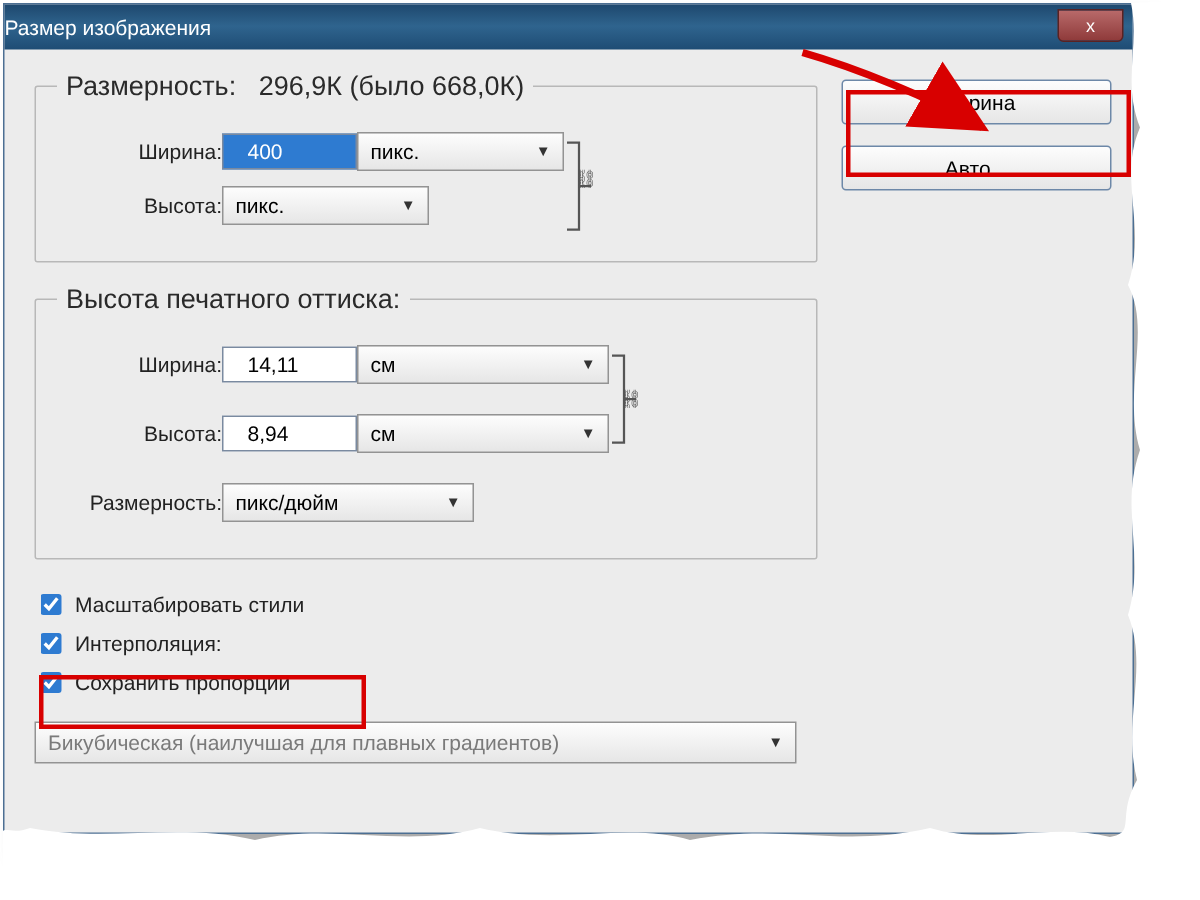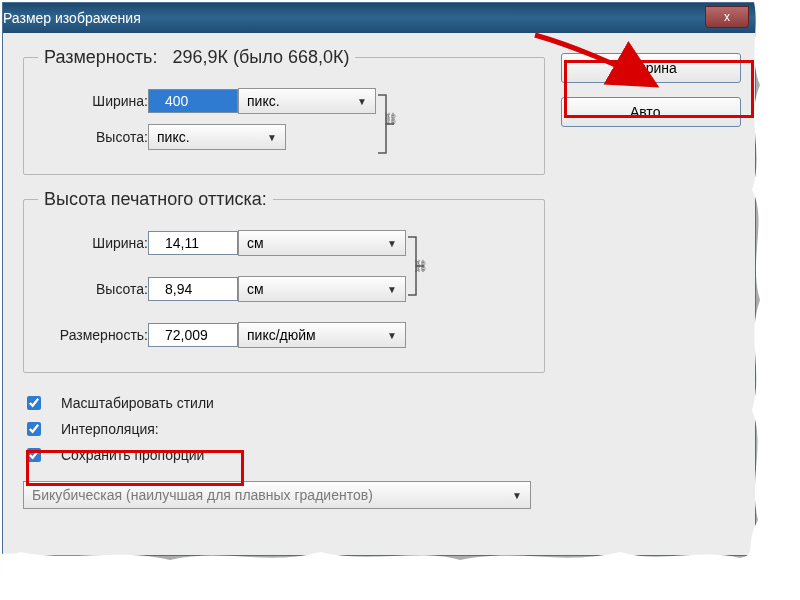--- a/index.html
+++ b/index.html
@@ -16,21 +16,21 @@
 .legend-extra{color:#2a2a2a}
 .row{display:flex;align-items:center;margin:10px 0}
 .lbl{width:110px;text-align:right;color:#222;font-size:14px}
 .txt{width:90px;height:24px;border:1px solid #7a8aa0;padding:2px 16px;font-size:14px;box-sizing:border-box;background:#fff}
 .txt.sel{background:#2e7bd1;color:#fff}
 .sel-unit{width:120px;height:24px;border:1px solid #939393;background:linear-gradient(#fdfdfd,#e6e6e6);display:flex;align-items:center;padding:0 8px;font-size:14px;position:relative;cursor:pointer}
 .sel-unit .arw{margin-left:auto;color:#333;font-size:10px}
 .bracket{width:20px;height:60px;display:flex;align-items:center;justify-content:center;position:relative}
 .bracket svg{position:absolute;left:0;top:0}
 .linkicon{position:absolute;right:-2px;top:50%;transform:translate(0,-50%);font-size:12px;color:#555}
-.chkrow{display:flex;align-items:center;gap:17px;margin:6px 0;font-size:14px;color:#222}
+.chkrow{display:flex;align-items:center;gap:6px;margin:6px 0;font-size:14px;color:#222}
 .chkrow input{width:14px;height:14px;accent-color:#2e7bd1}
 .btn{height:28px;border:1px solid #6d88a8;border-radius:3px;background:linear-gradient(#f8fbff,#d5e6f8 48%,#b9d6f2 52%,#d7e9fb);font-size:14px;cursor:pointer;display:flex;align-items:center;justify-content:center}
 .btn.ok{background:linear-gradient(#eaf6ff,#b7e1ff 48%,#8fcff8 52%,#c8e9ff)}
 .btn.plain{background:linear-gradient(#fdfdfd,#e6e6e6)}
 .hl-ok{position:absolute;left:564px;top:60px;width:184px;height:52px;border:3px solid #d80000;pointer-events:none}
 .hl-chk{position:absolute;left:26px;top:450px;width:212px;height:30px;border:3px solid #d80000;pointer-events:none}
 .arrow{position:absolute;left:530px;top:30px;width:160px;height:90px;pointer-events:none}
 .wide-sel{width:490px;height:26px;border:1px solid #939393;background:linear-gradient(#fdfdfd,#e6e6e6);display:flex;align-items:center;padding:0 8px;font-size:14px;color:#7a7a7a;position:relative;cursor:pointer;margin-top:16px}
 .wide-sel .arw{margin-left:auto;color:#333;font-size:10px}
 .dim2-rows{display:flex;flex-direction:column}
@@ -107,21 +107,20 @@
             </div>
             <div class="bracket" style="height:70px">
               <svg width="20" height="70">
                   <path d="M2 6 H10 V64 H2 M10 35 H18" stroke="#555" fill="none" stroke-width="1.5"></path>
                 </svg>
               <span class="linkicon">⛓</span>
             </div>
           </div>
           <div class="row">
             <span class="lbl">Размерность:</span>
-            <input class="txt" value="72,009" style="">
             <div class="sel-unit" style="width:150px">
               <span>пикс/дюйм</span>
                 <span class="arw">▼</span>
             </div>
           </div>
         </fieldset>
 
         <div>
           <label class="chkrow">
             <input type="checkbox" checked="" style="">

